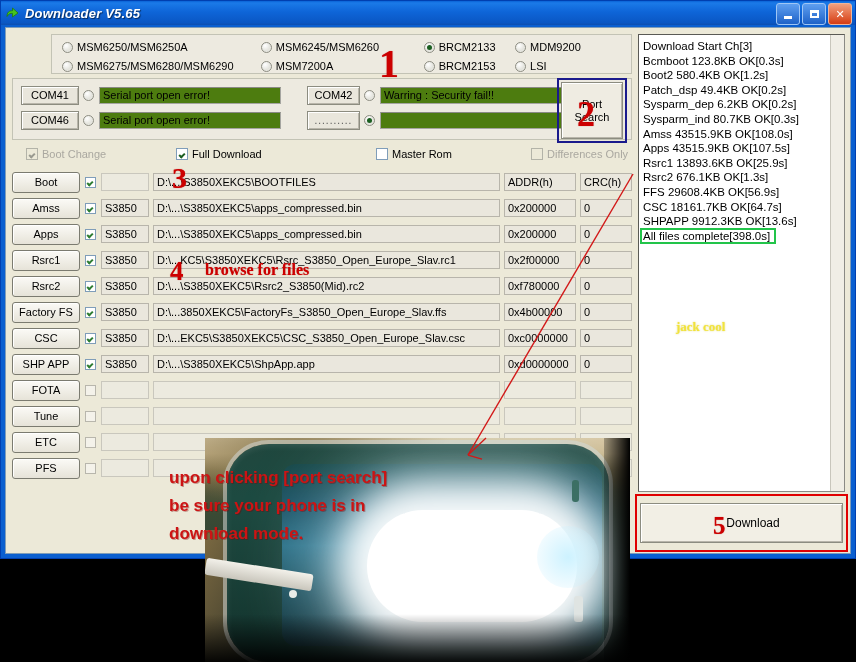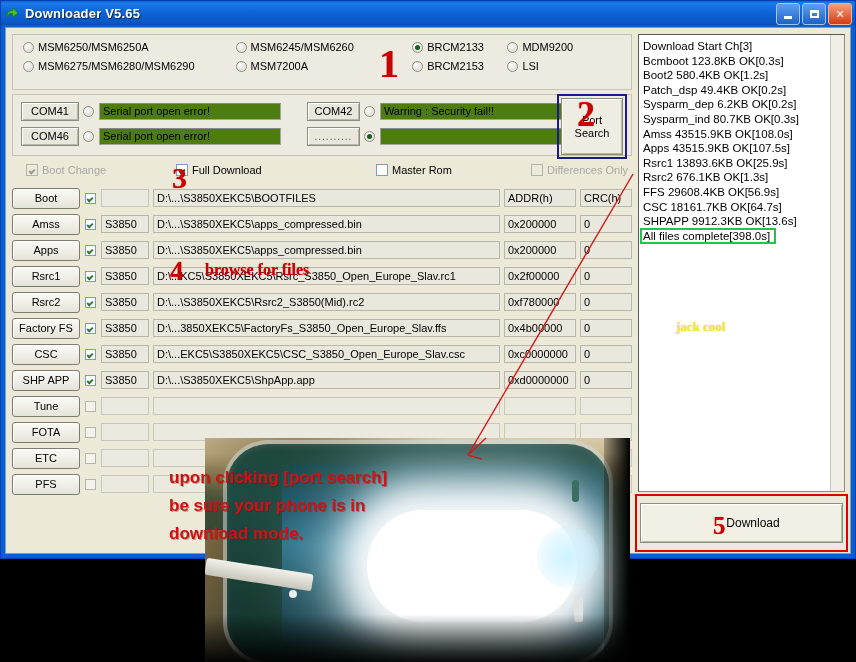--- a/index.html
+++ b/index.html
@@ -7,21 +7,21 @@
        font-family:"Liberation Sans","DejaVu Sans",sans-serif;font-size:11px;}
 
   #root{position:relative;width:856px;height:662px;background:#000;}
 
   
   #win{position:absolute;left:0;top:0;width:856px;height:559px;
        background:#0a5fd0;
        border:1px solid #003fb0;box-sizing:border-box;}
   .titlebar{position:relative;height:24px;
       background:linear-gradient(to bottom,#0a63d6 0%,#1b7ae8 8%,#0e65d8 45%,#0a57c4 90%,#0d4fb0 100%);
-      display:flex;align-items:center;padding-left:4px;}
+      display:flex;align-items:center;padding-left:4px;font-style:italic;}
   .tb-icon{width:16px;height:16px;position:relative;margin-right:4px;flex:0 0 auto;}
   .tb-title{color:#fff;font-weight:bold;font-size:13px;
       text-shadow:1px 1px 1px rgba(0,0,0,.55);letter-spacing:.2px;
       font-family:"Liberation Sans",sans-serif;}
   .tb-btns{position:absolute;right:3px;top:2px;display:flex;gap:2px;}
   .tbb{width:22px;height:20px;border:1px solid #9fc6f5;border-radius:3px;
       display:flex;align-items:center;justify-content:center;
       background:linear-gradient(to bottom,#5e9ff0,#1e62c8);}
   .tbb.close{background:linear-gradient(to bottom,#f2a07e,#d63c12);border-color:#f0b59a;}
   .tbb .g{color:#fff;font-size:11px;line-height:1;font-weight:bold;}
@@ -33,21 +33,21 @@
       background:#ece9d8;border:1px solid #7f9db9;box-sizing:border-box;
       display:flex;}
   .leftcol{width:630px;flex:0 0 auto;padding:6px 4px 4px 6px;box-sizing:border-box;}
   .rightcol{flex:1 1 auto;padding:6px 5px 4px 2px;box-sizing:border-box;
             display:flex;flex-direction:column;}
 
   
   .group{border:1px solid #c3c3b5;background:#edeae0;box-sizing:border-box;}
 
   
-  .chipbox{height:56px;position:relative;padding:5px 5px 0 10px;}
+  .chipbox{height:40px;position:relative;padding:5px 5px 0 10px;margin-left:39px;}
   .radio-grid{display:flex;}
   .rcol{display:flex;flex-direction:column;gap:5px;}
   .rcol.c1{width:215px;}
   .rcol.c2{width:155px;}
   .rcol.c3{width:120px;align-items:center;}
   .rcol.c4{width:120px;}
   .rad{display:flex;align-items:center;height:14px;cursor:default;}
   .rdot{width:11px;height:11px;border-radius:50%;
         background:radial-gradient(circle at 35% 30%,#fff,#e3e3dc 60%,#f5f5f0);
         border:1px solid #8d8d82;box-sizing:border-box;margin-right:4px;
@@ -400,30 +400,30 @@
           <div class="frow">
             <div class="fbtn">SHP APP</div>
             <span class="fck on"></span>
             <div class="fver">S3850</div>
             <div class="fpath">D:\...\S3850XEKC5\ShpApp.app</div>
             <div class="faddr">0xd0000000</div>
             <div class="fcrc">0</div>
           </div>
 
           <div class="frow">
-            <div class="fbtn">Tune</div>
+            <div class="fbtn">FOTA</div>
             <span class="fck off"></span>
             <div class="fver blank"></div>
             <div class="fpath blank"></div>
             <div class="faddr blank"></div>
             <div class="fcrc blank"></div>
           </div>
 
           <div class="frow">
-            <div class="fbtn">FOTA</div>
+            <div class="fbtn">Tune</div>
             <span class="fck off"></span>
             <div class="fver blank"></div>
             <div class="fpath blank"></div>
             <div class="faddr blank"></div>
             <div class="fcrc blank"></div>
           </div>
 
           <div class="frow">
             <div class="fbtn">ETC</div>
             <span class="fck off"></span>

